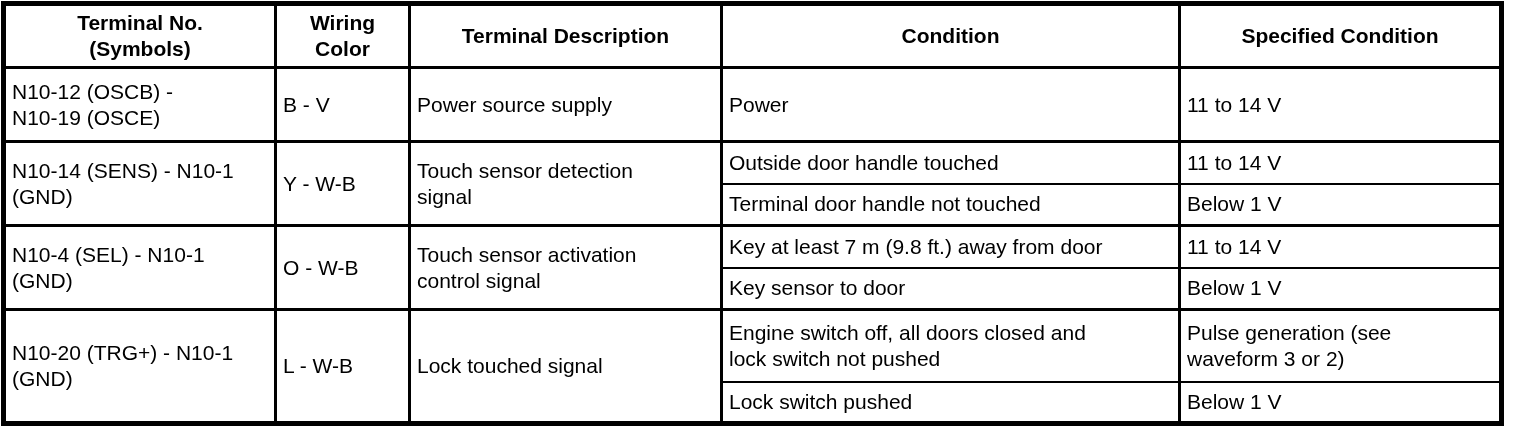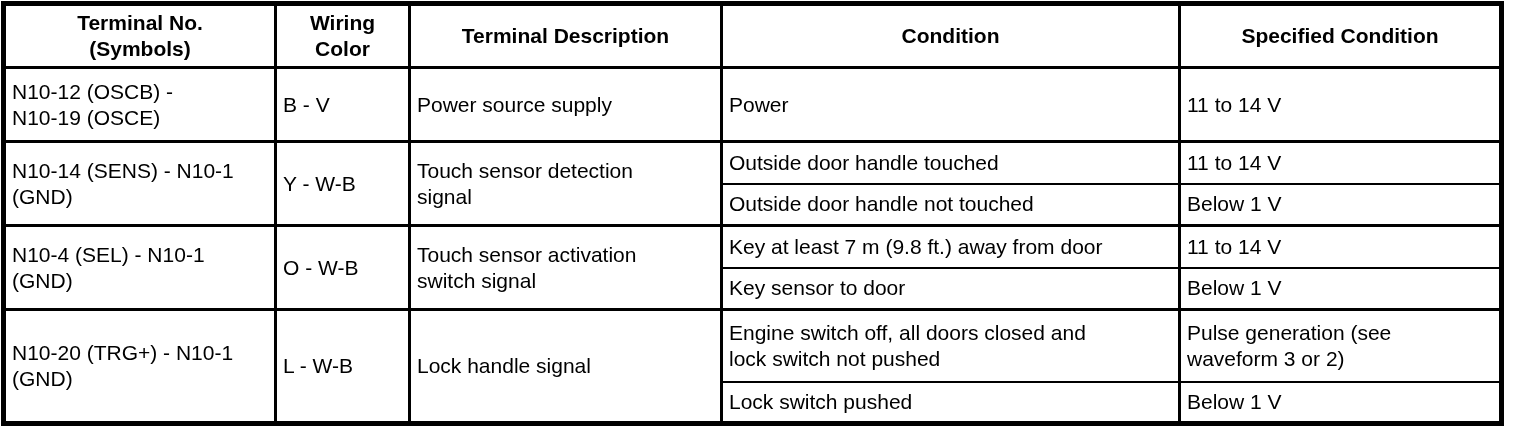--- a/index.html
+++ b/index.html
@@ -97,43 +97,43 @@
       <tr class="h-sub group-start">
         <td rowspan="2">N10-14 (SENS) - N10-1
 (GND)</td>
         <td rowspan="2">Y - W-B</td>
         <td rowspan="2">Touch sensor detection
 signal</td>
         <td>Outside door handle touched</td>
         <td>11 to 14 V</td>
       </tr>
       <tr class="h-sub">
-        <td>Outside door handle not touched</td>
+        <td>Terminal door handle not touched</td>
         <td>Below 1 V</td>
       </tr>
 
       <tr class="h-sub group-start">
         <td rowspan="2">N10-4 (SEL) - N10-1
 (GND)</td>
         <td rowspan="2">O - W-B</td>
         <td rowspan="2">Touch sensor activation
-switch signal</td>
+control signal</td>
         <td>Key at least 7 m (9.8 ft.) away from door</td>
         <td>11 to 14 V</td>
       </tr>
       <tr class="h-sub">
         <td>Key sensor to door</td>
         <td>Below 1 V</td>
       </tr>
 
       <tr class="h-tall2 group-start">
         <td rowspan="2">N10-20 (TRG+) - N10-1
 (GND)</td>
         <td rowspan="2">L - W-B</td>
-        <td rowspan="2">Lock handle signal</td>
+        <td rowspan="2">Lock touched signal</td>
         <td>Engine switch off, all doors closed and
 lock switch not pushed</td>
         <td>Pulse generation (see
 waveform 3 or 2)</td>
       </tr>
       <tr class="h-sub">
         <td>Lock switch pushed</td>
         <td>Below 1 V</td>
       </tr>
     </tbody>

